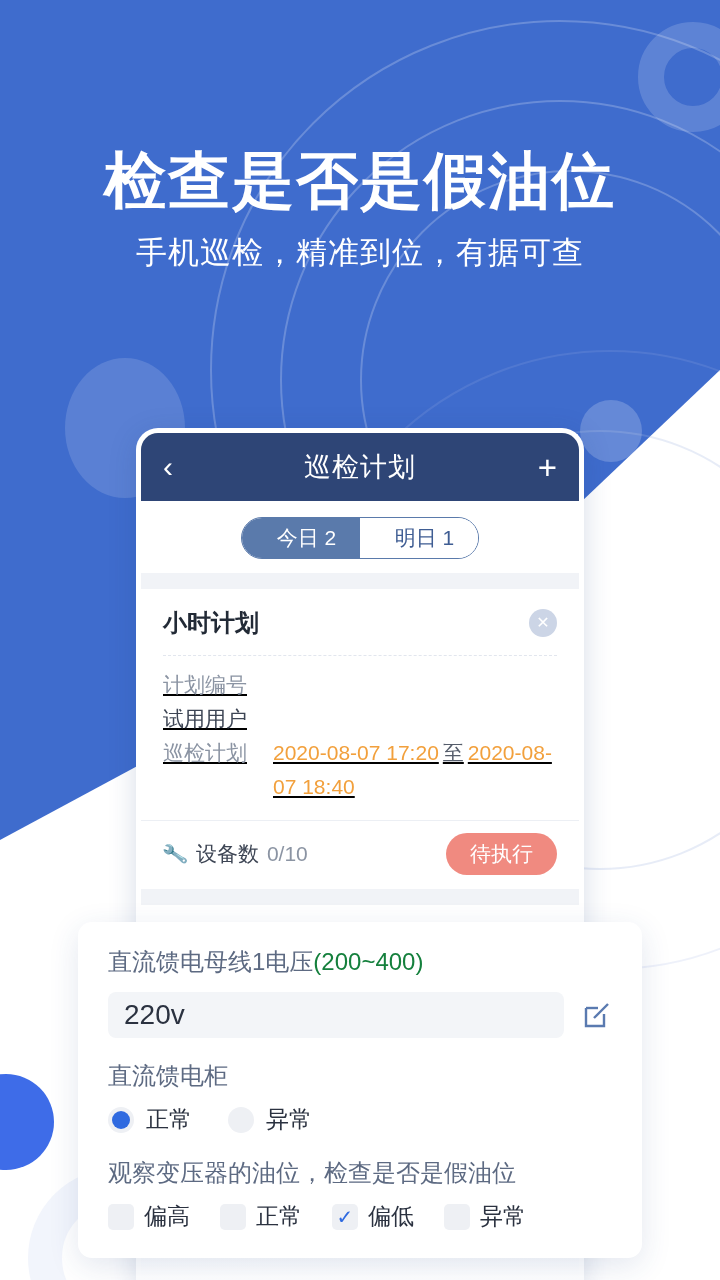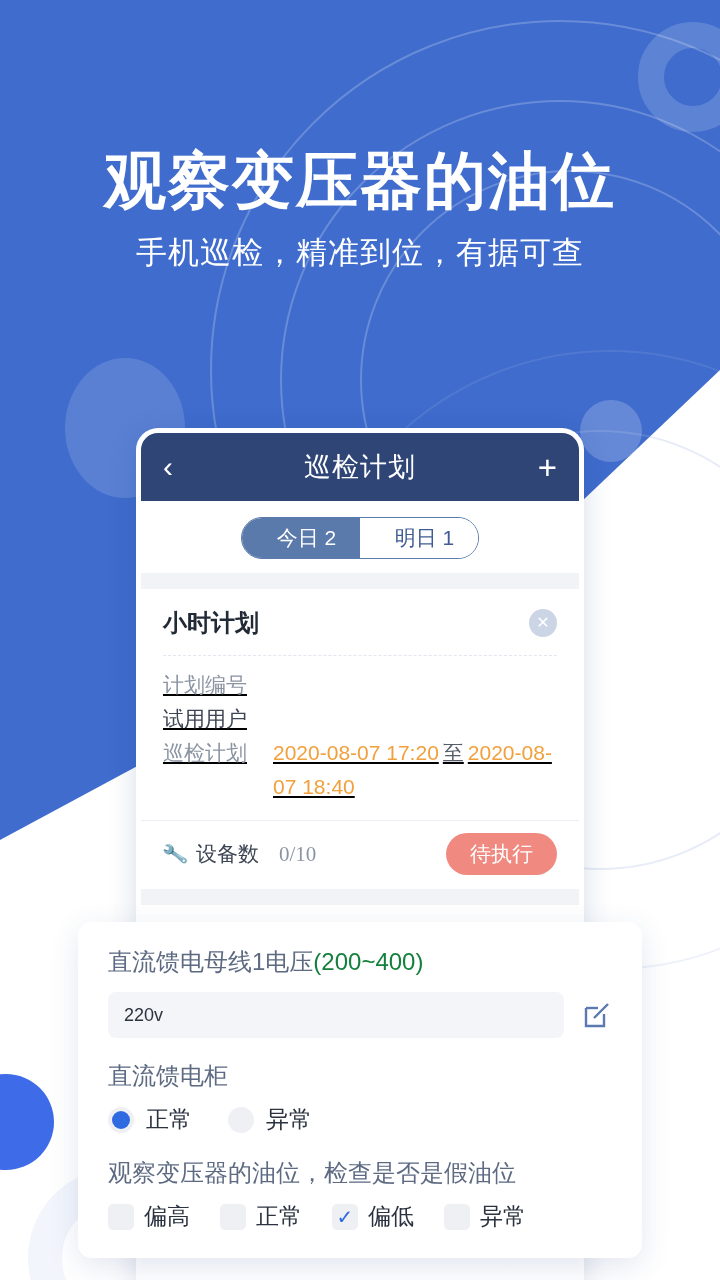--- a/index.html
+++ b/index.html
@@ -161,21 +161,21 @@
   .v-orange { color:#f2a03c; }
   .v-sep { color:#555d6b; padding:0 4px; }
 
   .solid-sep { border-top:1px solid #eceff4; margin:6px 0 0; }
   .card-foot {
     display:flex; align-items:center; justify-content:space-between;
     padding:12px 22px 14px;
   }
   .foot-left { display:flex; align-items:center; font-size:21px; color:#3d4554; }
   .wrench { color:#7f93b5; margin-right:8px; font-size:20px; transform:rotate(-10deg); display:inline-block; }
-  .dev-count { color:#8b94a3; margin-left:20px;font-family:Liberation Serif, serif; }
+  .dev-count { color:#8b94a3; margin-left:8px; }
   .status-badge {
     background:#f08a80; color:#fff;
     border-radius:999px;
     padding:7px 24px;
     font-size:21px;
   }
 
   
   .skeleton {
     position:absolute; left:0; right:0; bottom:0;
@@ -201,21 +201,21 @@
   .f-label { font-size:24px; color:#5d6a82; margin-bottom:14px; }
   .f-range { color:#15803d; }
   .f-input-row { display:flex; align-items:center; gap:18px; margin-bottom:22px; }
   .f-input {
     flex:1;
     background:#f3f5f8;
     border-radius:8px;
     height:46px;
     display:flex; align-items:center;
     padding:0 16px;
-    font-size:18px;
+    font-size:28px;
     color:#2b3240;
   }
   .edit-icon { width:30px; height:30px; position:relative; flex:none; }
   .edit-icon svg { display:block; }
 
   .f-sub { font-size:24px; color:#5d6a82; margin-bottom:12px; }
   .radio-row { display:flex; align-items:center; gap:36px; margin-bottom:22px; }
   .radio-opt { display:flex; align-items:center; gap:12px; font-size:23px; color:#2b3240; }
   .radio {
     width:26px; height:26px; border-radius:50%;
@@ -247,21 +247,21 @@
   <div class="ring r3"></div>
   <div class="ring-white"></div>
   <div class="ring-white2"></div>
   <div class="donut-tr"></div>
   <div class="blob-left"></div>
   <div class="dot-right"></div>
   <div class="faint-ring-bl"></div>
   <div class="circle-bl"></div>
 
   <div class="hero">
-    <div class="hero-title">观察变压器的油位</div>
+    <div class="hero-title">检查是否是假油位</div>
     <div class="hero-sub">手机巡检，精准到位，有据可查</div>
   </div>
 
   <div class="phone">
 
     <div class="phone-header">
       <div class="hdr-back">‹</div>
       <div class="hdr-title">巡检计划</div>
       <div class="hdr-plus">+</div>
     </div>

